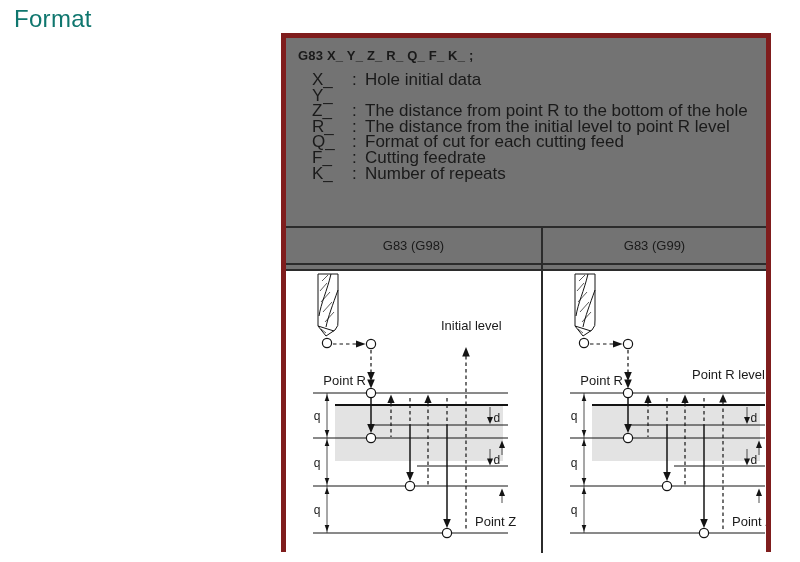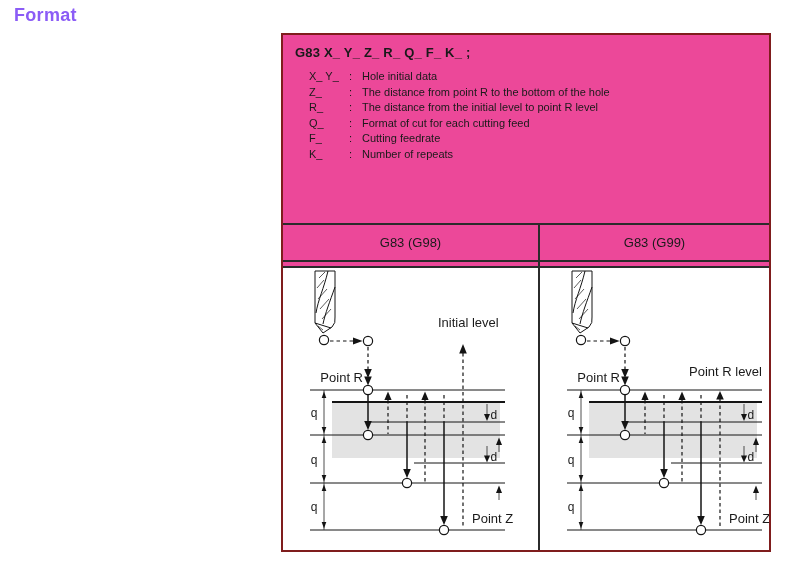--- a/index.html
+++ b/index.html
@@ -3,33 +3,33 @@
 <meta charset="utf-8">
 <style>
   html,body{margin:0;padding:0;}
   body{
     width:800px;height:562px;background:#ffffff;position:relative;
     font-family:"Liberation Sans",sans-serif;color:#1a1a1a;
     overflow:hidden;
   }
   .page-heading{
     position:absolute;left:14px;top:5px;
-    font-size:18px;font-weight:bold;letter-spacing:.3px;color:#8b5cf6;
+    font-size:24px;font-weight:normal;letter-spacing:.3px;color:#0f766e;
   }
   .box{
     position:absolute;left:281px;top:33px;width:490px;height:519px;
-    border:2px solid #7f1d1d;box-sizing:border-box;background:#ec4899;
+    border:5px solid #7f1d1d;box-sizing:border-box;background:#737373;
   }
   .format-section{
     height:190px;box-sizing:border-box;border-bottom:2px solid #2b2b2b;
     padding:10px 6px 0 12px;
   }
   .cmd{font-weight:bold;font-size:13px;margin-bottom:9px;letter-spacing:.2px;}
   .params{padding-left:14px;}
-  .param{display:flex;font-size:11px;line-height:15.6px;}
+  .param{display:flex;font-size:17px;line-height:15.6px;}
   .plabel{width:40px;flex:none;}
   .pcolon{width:13px;flex:none;}
   .pdesc{flex:1;}
   .gtable{display:grid;grid-template-columns:255px 1fr;}
   .hcell{
     height:37px;box-sizing:border-box;border-bottom:2px solid #2b2b2b;
     display:flex;align-items:center;justify-content:center;
     font-weight:normal;font-size:13px;
   }
   .gapcell{height:6px;box-sizing:border-box;border-bottom:2px solid #2b2b2b;}

